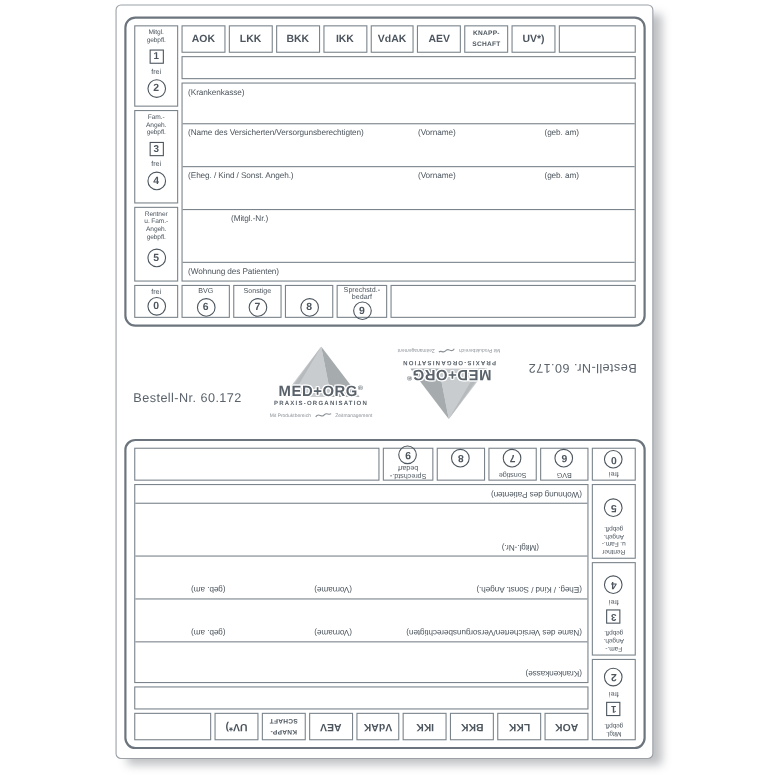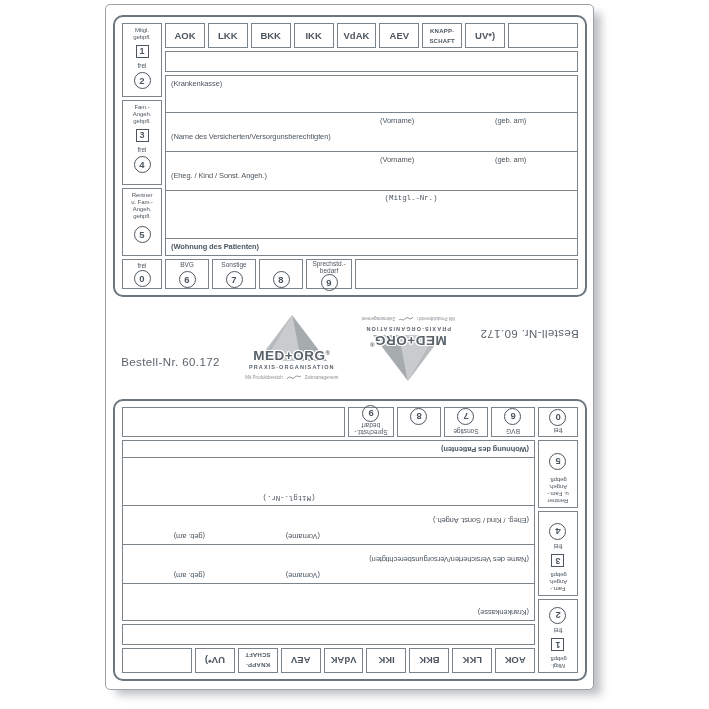--- a/index.html
+++ b/index.html
@@ -38,25 +38,25 @@
            justify-content:center; font-size:9.5px; font-weight:bold;
            text-align:center; white-space:pre-line; line-height:10px; }
   .hcell.small { font-size:6px; letter-spacing:0.2px; }
   .hcell.trailing { flex:0 0 70px; }
   .stampbox { height:21px; border:1px solid #7b848b; }
   .bigbox { flex:1; border:1px solid #7b848b; display:flex; flex-direction:column; }
   .frow { position:relative; display:flex; padding:3px 4px 0 5px; }
   .frow + .frow { border-top:1px solid #7b848b; }
   .r-kk { height:36px; }
   .r-name, .r-eheg { height:39px; }
-  .r-mitgl { flex:1; justify-content:center;font-family:Liberation Mono, monospace; }
+  .r-mitgl { flex:1; justify-content:flex-start; }
   .r-mitgl .flabel { transform:translateX(39px); }
-  .r-wohnung { height:17px;font-weight:bold; }
+  .r-wohnung { height:17px; }
   .flabel { font-size:7.5px; letter-spacing:-0.1px; }
-  .flabel.grow { flex:1;margin-top:16px; }
+  .flabel.grow { flex:1; }
   .col-vorname { width:115px; text-align:left; }
   .col-geb { width:78px; text-align:left; }
 
   .bstrip { height:30px; display:flex; gap:3px; }
   .bcell { border:1px solid #7b848b; width:44px; display:flex; flex-direction:column;
            align-items:center; }
   .bcell .blabel { font-size:6.5px; line-height:6.5px; margin-top:2px; height:8px;
                    text-align:center; white-space:pre-line; }
   .bcell .blabel.two { height:13px; margin-top:1px; }
   .bcell .circnum { margin-top:1px; }

